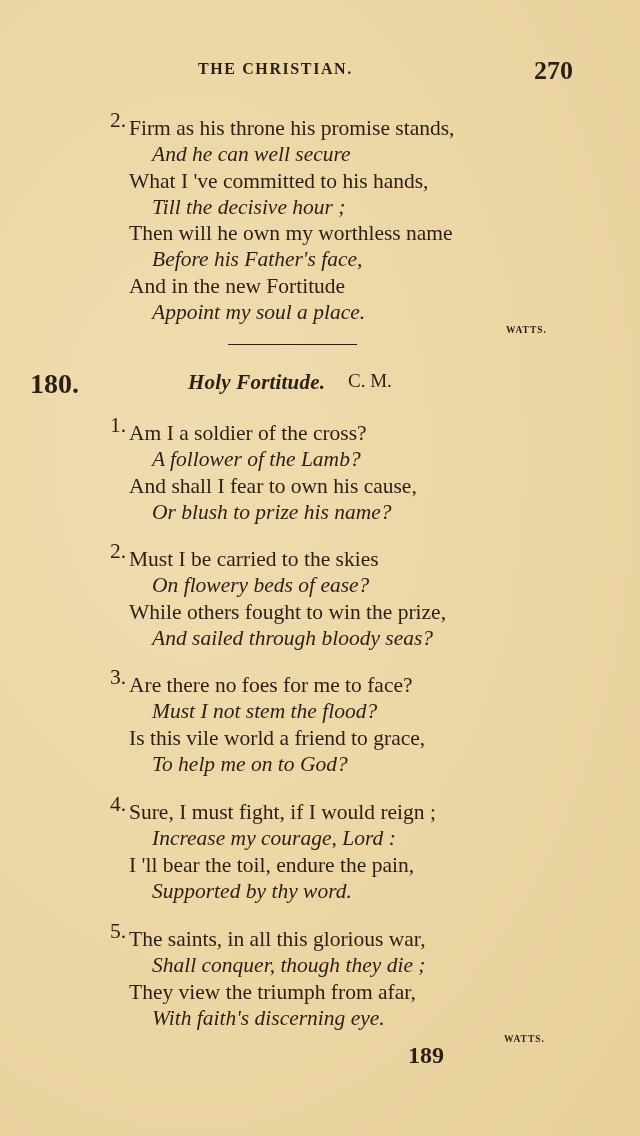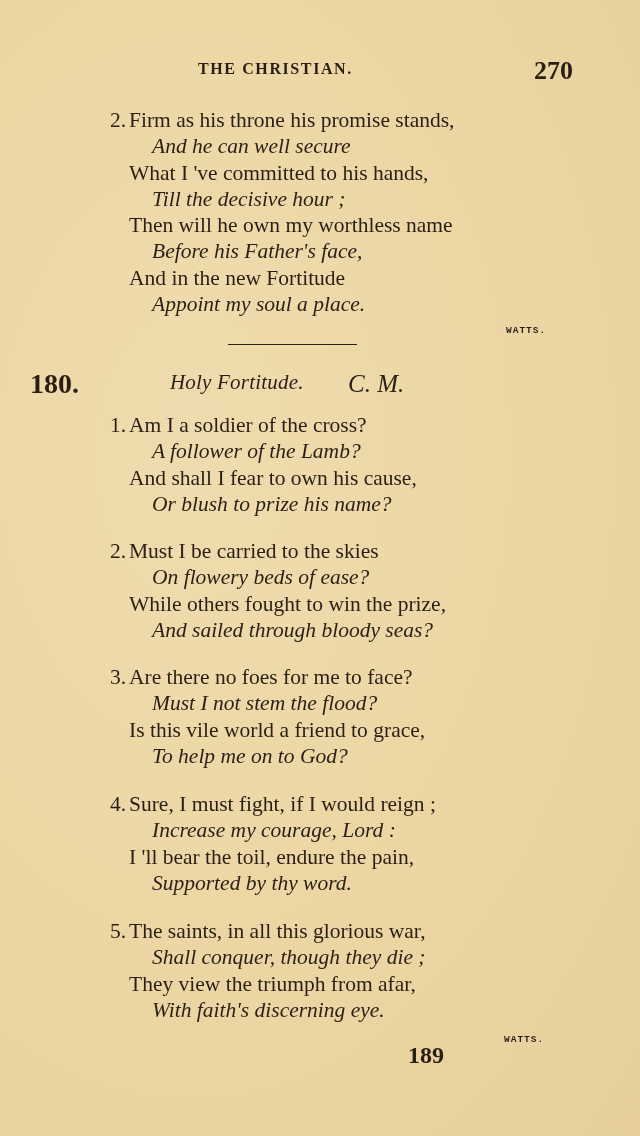--- a/index.html
+++ b/index.html
@@ -16,38 +16,38 @@
     position: absolute; top: 60px; left: 198px;
     font-size: 16px; letter-spacing: 1.6px; font-weight: bold;
   }
   .running-num {
     position: absolute; top: 56px; left: 534px;
     font-size: 26px; font-weight: bold;
   }
   .stanza { position: absolute; left: 100px; font-size: 21.5px; line-height: 26.3px; }
   .line { white-space: nowrap; position: relative; height: 26.3px; }
   .line .num { position: absolute; left: 0; width: 26px; text-align: right; }
-  .line .txt { position: absolute; left: 29px; }
+  .line .txt { position: absolute; left: 29px; margin-top: 8px; }
   .line.indent .txt { left: 52px; font-style: italic; }
   .attribution {
-    position: absolute; font-size: 9.5px; font-weight: bold; letter-spacing: 1px; font-family: Liberation Mono, monospace;
+    position: absolute; font-size: 9.5px; font-weight: bold; letter-spacing: 1px;
   }
   .rule {
     position: absolute; left: 228px; top: 344px; width: 129px; height: 0;
     border-top: 1.5px solid #2a1f14;
   }
   .hymn-num {
     position: absolute; left: 30px; top: 368px; font-size: 28px; font-weight: bold; font-family: Liberation Serif, serif;
   }
   .hymn-title {
-    position: absolute; left: 170px; top: 370px; font-size: 21px;
-    font-style: italic; font-weight: normal; letter-spacing: 0.2px;
+    position: absolute; left: 188px; top: 370px; font-size: 21px;
+    font-style: italic; font-weight: bold; letter-spacing: 0.2px;
   }
   .hymn-meter {
-    position: absolute; left: 348px; top: 370px; font-size: 25px; font-style: italic;
+    position: absolute; left: 348px; top: 370px; font-size: 19px;
   }
   .folio {
     position: absolute; left: 408px; top: 1042px; font-size: 24px; font-weight: bold;
   }
 </style>
 </head>
 <body>
 
 <div class="page">
 

